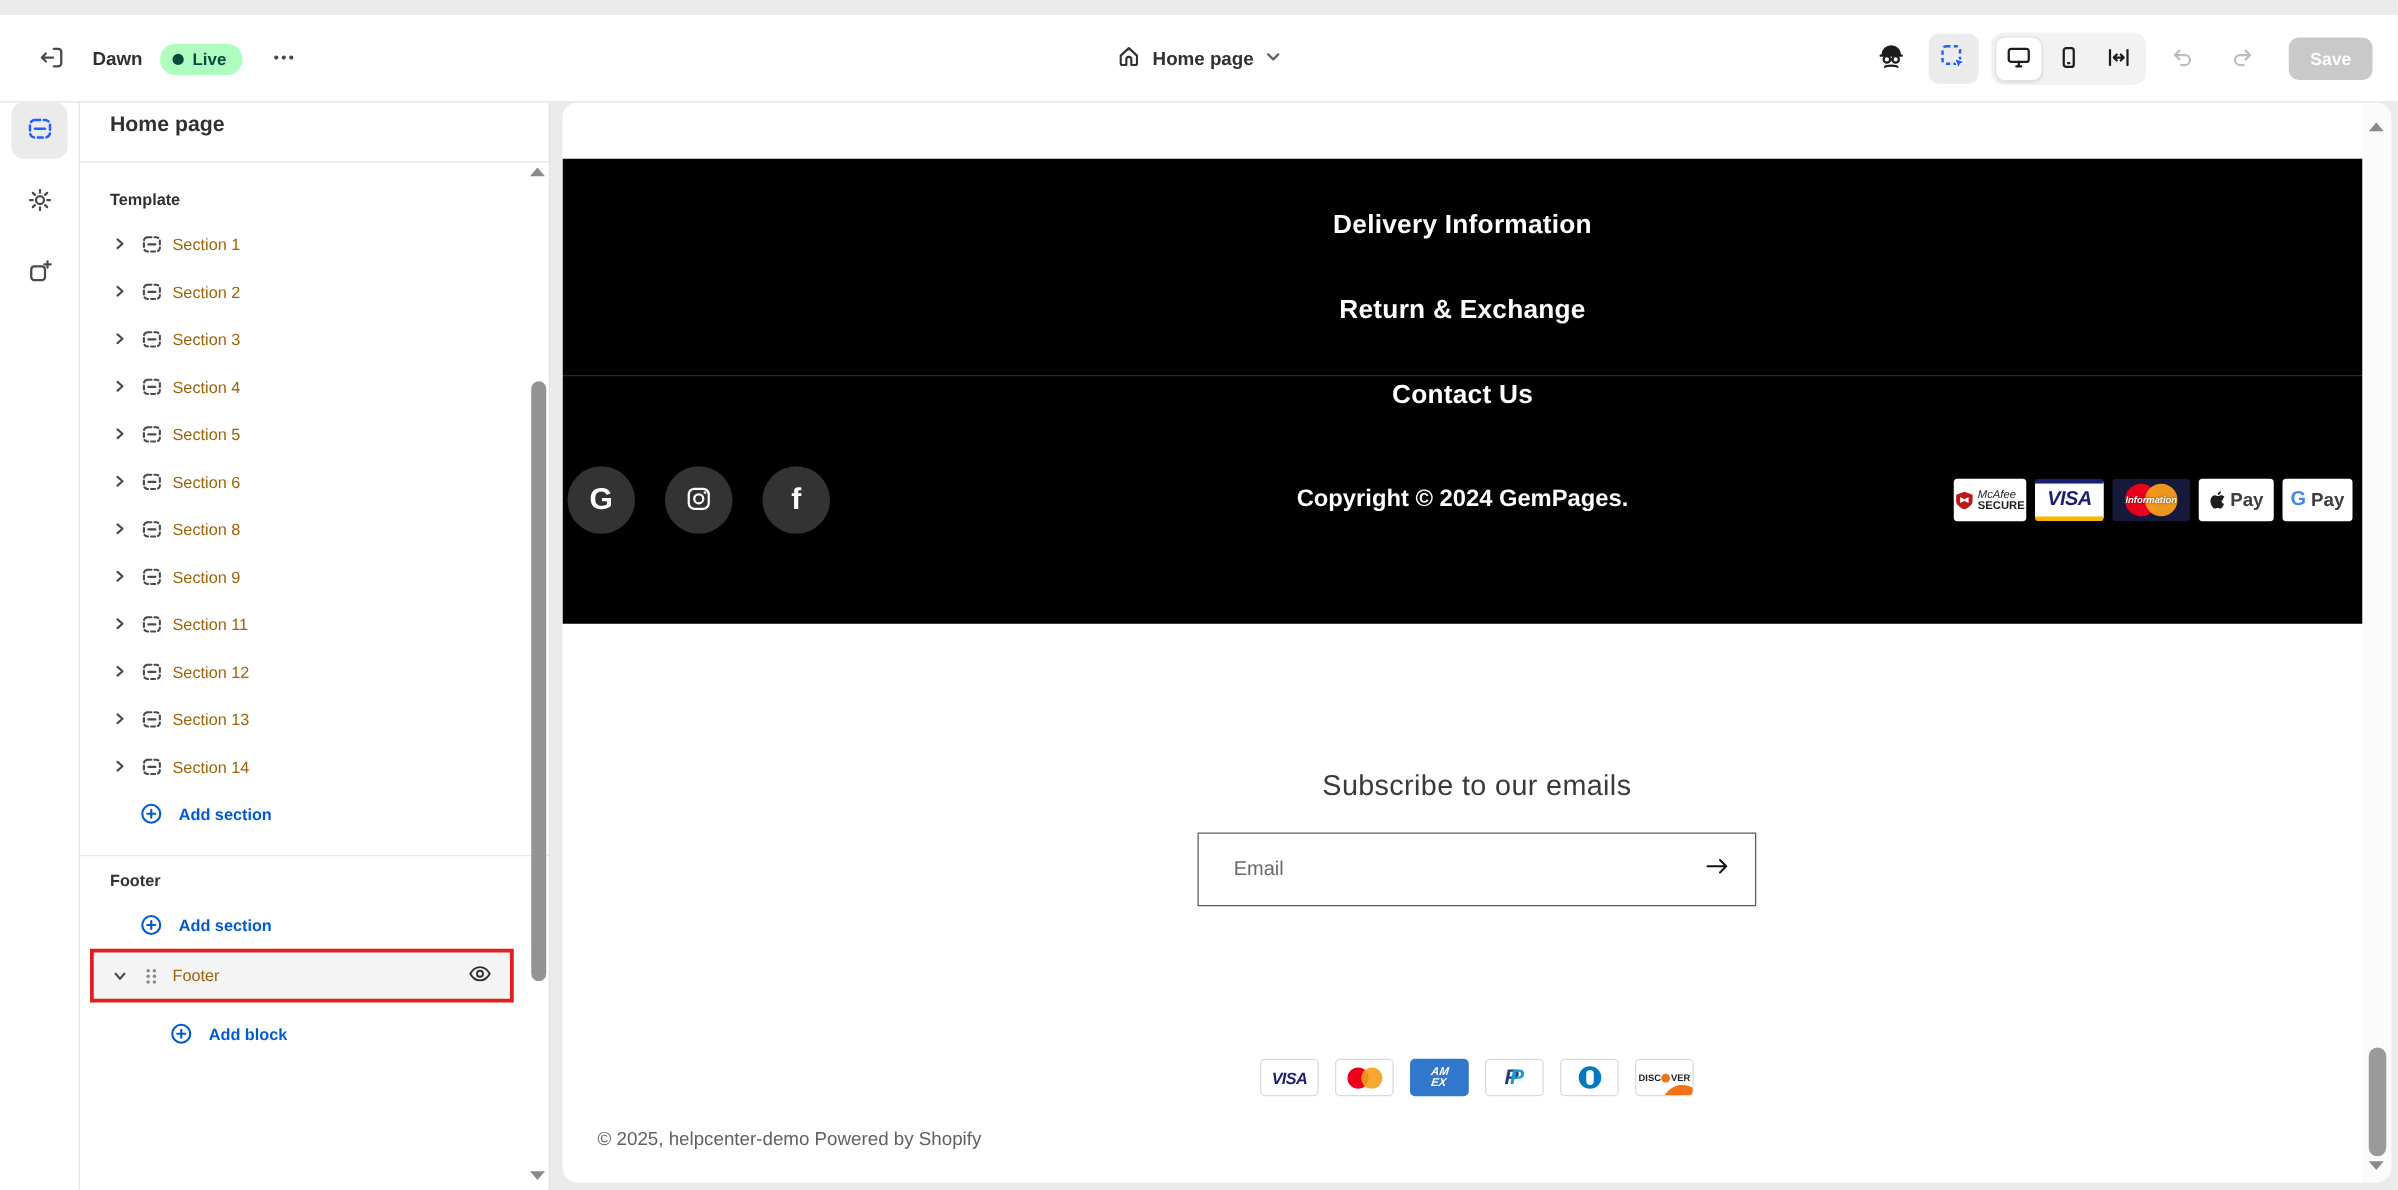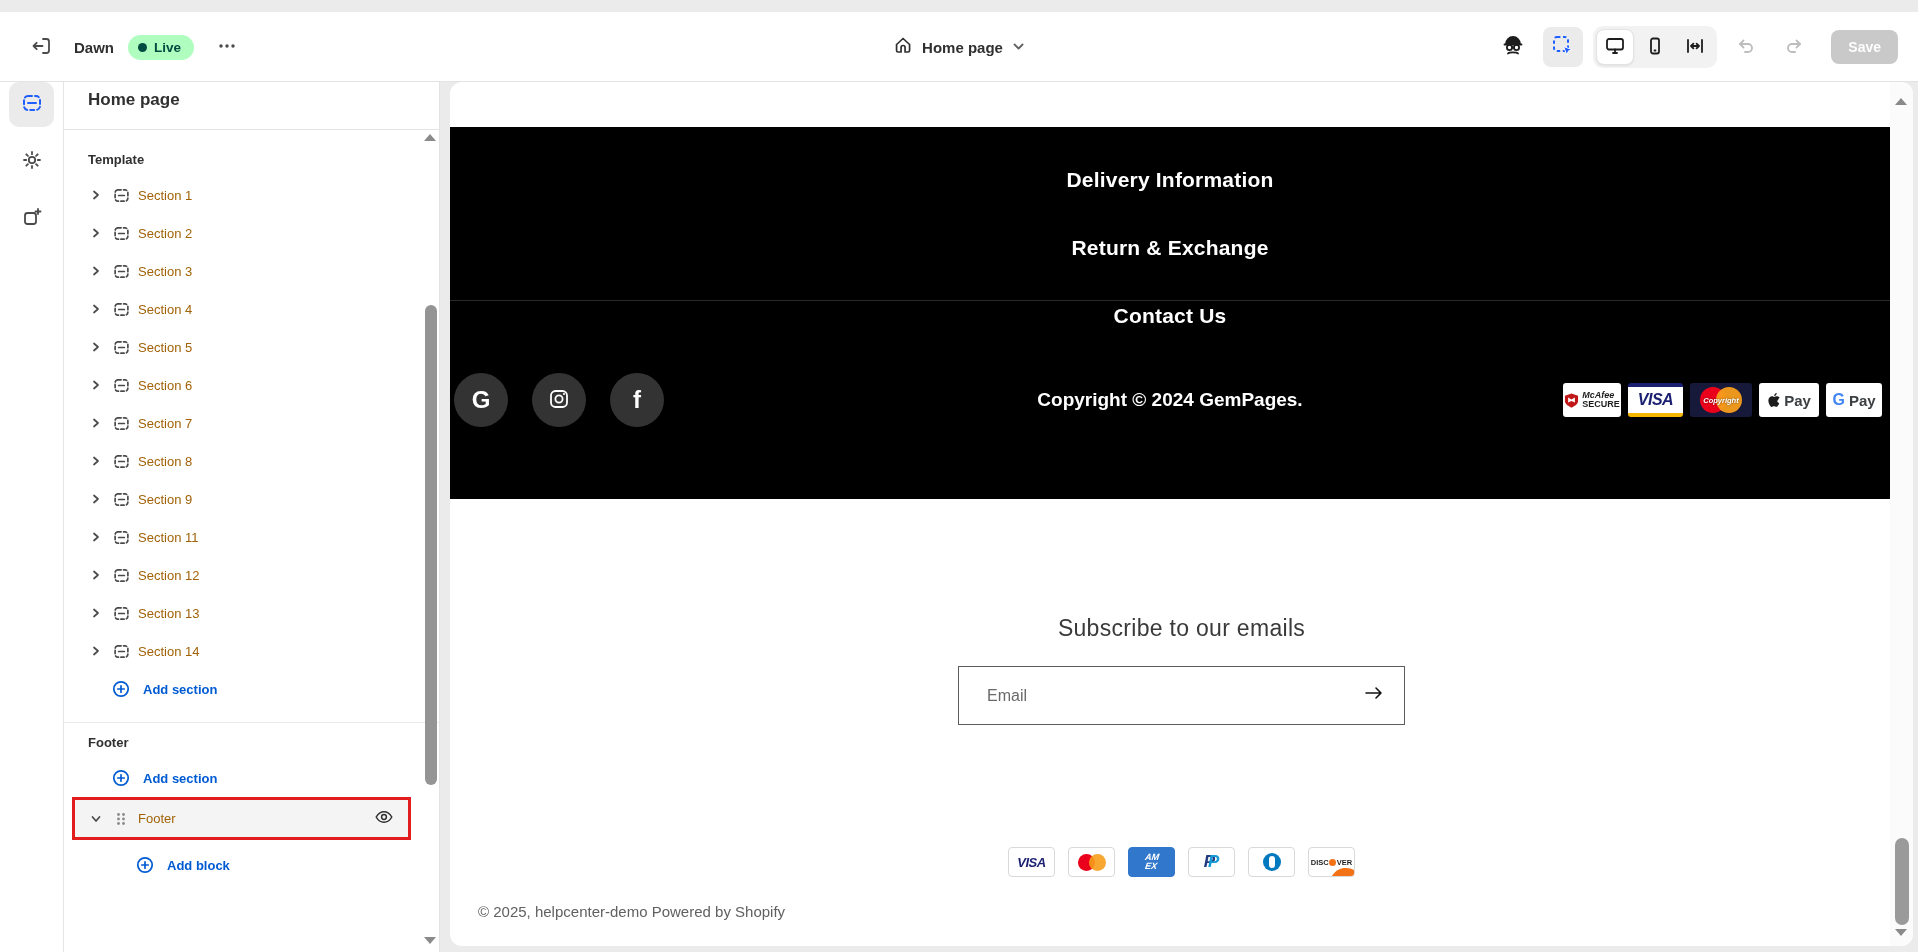--- a/index.html
+++ b/index.html
@@ -83,21 +83,21 @@
   .social-circle { width:54px; height:54px; border-radius:50%; background:#333; border:none; color:#fff;
     display:flex; align-items:center; justify-content:center; cursor:pointer; }
   .social-glyph { font-size:24px; font-weight:700; color:#fff; font-family:"Liberation Sans", sans-serif; }
   .bf-copyright { position:absolute; left:50%; top:50%; transform:translate(-50%,-50%);
     font-size:19px; font-weight:600; white-space:nowrap; }
   .bf-badges { position:absolute; right:8px; top:50%; transform:translateY(-50%); display:flex; gap:7px; }
   .badge { height:34px; border-radius:3px; background:#fff; display:flex; align-items:center;
     justify-content:center; overflow:hidden; position:relative; }
   .badge-mcafee { width:58px; gap:3px; }
   .mcafee-txt { display:flex; flex-direction:column; line-height:9px; }
-  .mcafee-l1 { font-size:9px; font-weight:700; color:#1d1d1d; font-style:italic; }
+  .mcafee-l1 { font-size:9px; font-weight:400; color:#1d1d1d; font-style:italic; }
   .mcafee-l2 { font-size:9px; font-weight:800; color:#1d1d1d; }
   .badge-visa { width:55px; border-top:4px solid #1a1f71; border-bottom:4px solid #f7b600; }
   .visa-txt { font-size:16px; font-weight:800; font-style:italic; color:#1a1f71; letter-spacing:-.5px; }
   .badge-mc { width:62px; background:#16193a; }
   .mc-circles { position:relative; width:42px; height:26px; }
   .mc-c { position:absolute; width:26px; height:26px; border-radius:50%; top:0; }
   .mc-red { left:0; background:#eb001b; }
   .mc-org { right:0; background:#f79e1b; opacity:.95; }
   .mc-label { position:absolute; left:50%; top:50%; transform:translate(-50%,-50%); font-size:7.5px;
     font-weight:700; font-style:italic; color:#fff; white-space:nowrap; text-shadow:0 0 2px rgba(0,0,0,.6); }
@@ -372,34 +372,20 @@
         </span>
         <span class="sec-icon">
           <svg width="17" height="17" viewBox="0 0 24 24" fill="none" stroke="#4a4a4a" stroke-width="2.4" stroke-linecap="round">
             <rect x="3" y="4" width="18" height="16" rx="4" stroke-dasharray="4.5 3.4"></rect>
             <path d="M8 12h8"></path>
           </svg>
         </span>
         <span class="row-label">Section 6</span>
       </div>
 
-      <div class="row">
-        <span class="chev">
-          <svg width="12" height="12" viewBox="0 0 12 12" fill="none" stroke="#4a4a4a" stroke-width="1.7" stroke-linecap="round" stroke-linejoin="round">
-            <path d="M4 2.5 8 6l-4 3.5"></path>
-          </svg>
-        </span>
-        <span class="sec-icon">
-          <svg width="17" height="17" viewBox="0 0 24 24" fill="none" stroke="#4a4a4a" stroke-width="2.4" stroke-linecap="round">
-            <rect x="3" y="4" width="18" height="16" rx="4" stroke-dasharray="4.5 3.4"></rect>
-            <path d="M8 12h8"></path>
-          </svg>
-        </span>
-        <span class="row-label">Section 7</span>
-      </div>
 
       <div class="row">
         <span class="chev">
           <svg width="12" height="12" viewBox="0 0 12 12" fill="none" stroke="#4a4a4a" stroke-width="1.7" stroke-linecap="round" stroke-linejoin="round">
             <path d="M4 2.5 8 6l-4 3.5"></path>
           </svg>
         </span>
         <span class="sec-icon">
           <svg width="17" height="17" viewBox="0 0 24 24" fill="none" stroke="#4a4a4a" stroke-width="2.4" stroke-linecap="round">
             <rect x="3" y="4" width="18" height="16" rx="4" stroke-dasharray="4.5 3.4"></rect>
@@ -598,21 +584,21 @@
               <span class="mcafee-l2">SECURE</span>
             </span>
           </div>
           <div class="badge badge-visa">
             <span class="visa-txt">VISA</span>
           </div>
           <div class="badge badge-mc">
             <span class="mc-circles">
               <span class="mc-c mc-red"></span>
               <span class="mc-c mc-org"></span>
-              <span class="mc-label">Copyright</span>
+              <span class="mc-label">Information</span>
             </span>
           </div>
           <div class="badge badge-applepay">
             <svg width="14" height="16" viewBox="0 0 14 17" fill="#1d1d1d">
               <path d="M11.3 8.9c0-2 1.7-2.9 1.7-2.9-.9-1.3-2.3-1.5-2.8-1.5-1.2-.1-2.3.7-2.9.7-.6 0-1.5-.7-2.5-.7C3.6 4.6 2.3 5.4 1.6 6.7.3 8.9 1.3 12.2 2.5 14c.6.9 1.3 1.9 2.2 1.8.9 0 1.2-.6 2.3-.6 1.1 0 1.4.6 2.3.6 1 0 1.6-.9 2.2-1.8.7-1 1-2 1-2.1-.1-.1-2.2-.9-2.2-3zM9.2 3.2c.5-.6.8-1.4.7-2.2-.7.1-1.5.5-2 1.1-.4.5-.8 1.3-.7 2.1.8.1 1.5-.4 2-1z"></path>
             </svg>
             <span class="applepay-txt">Pay</span>
           </div>
           <div class="badge badge-gpay">
             <span class="gpay-g">G</span>

